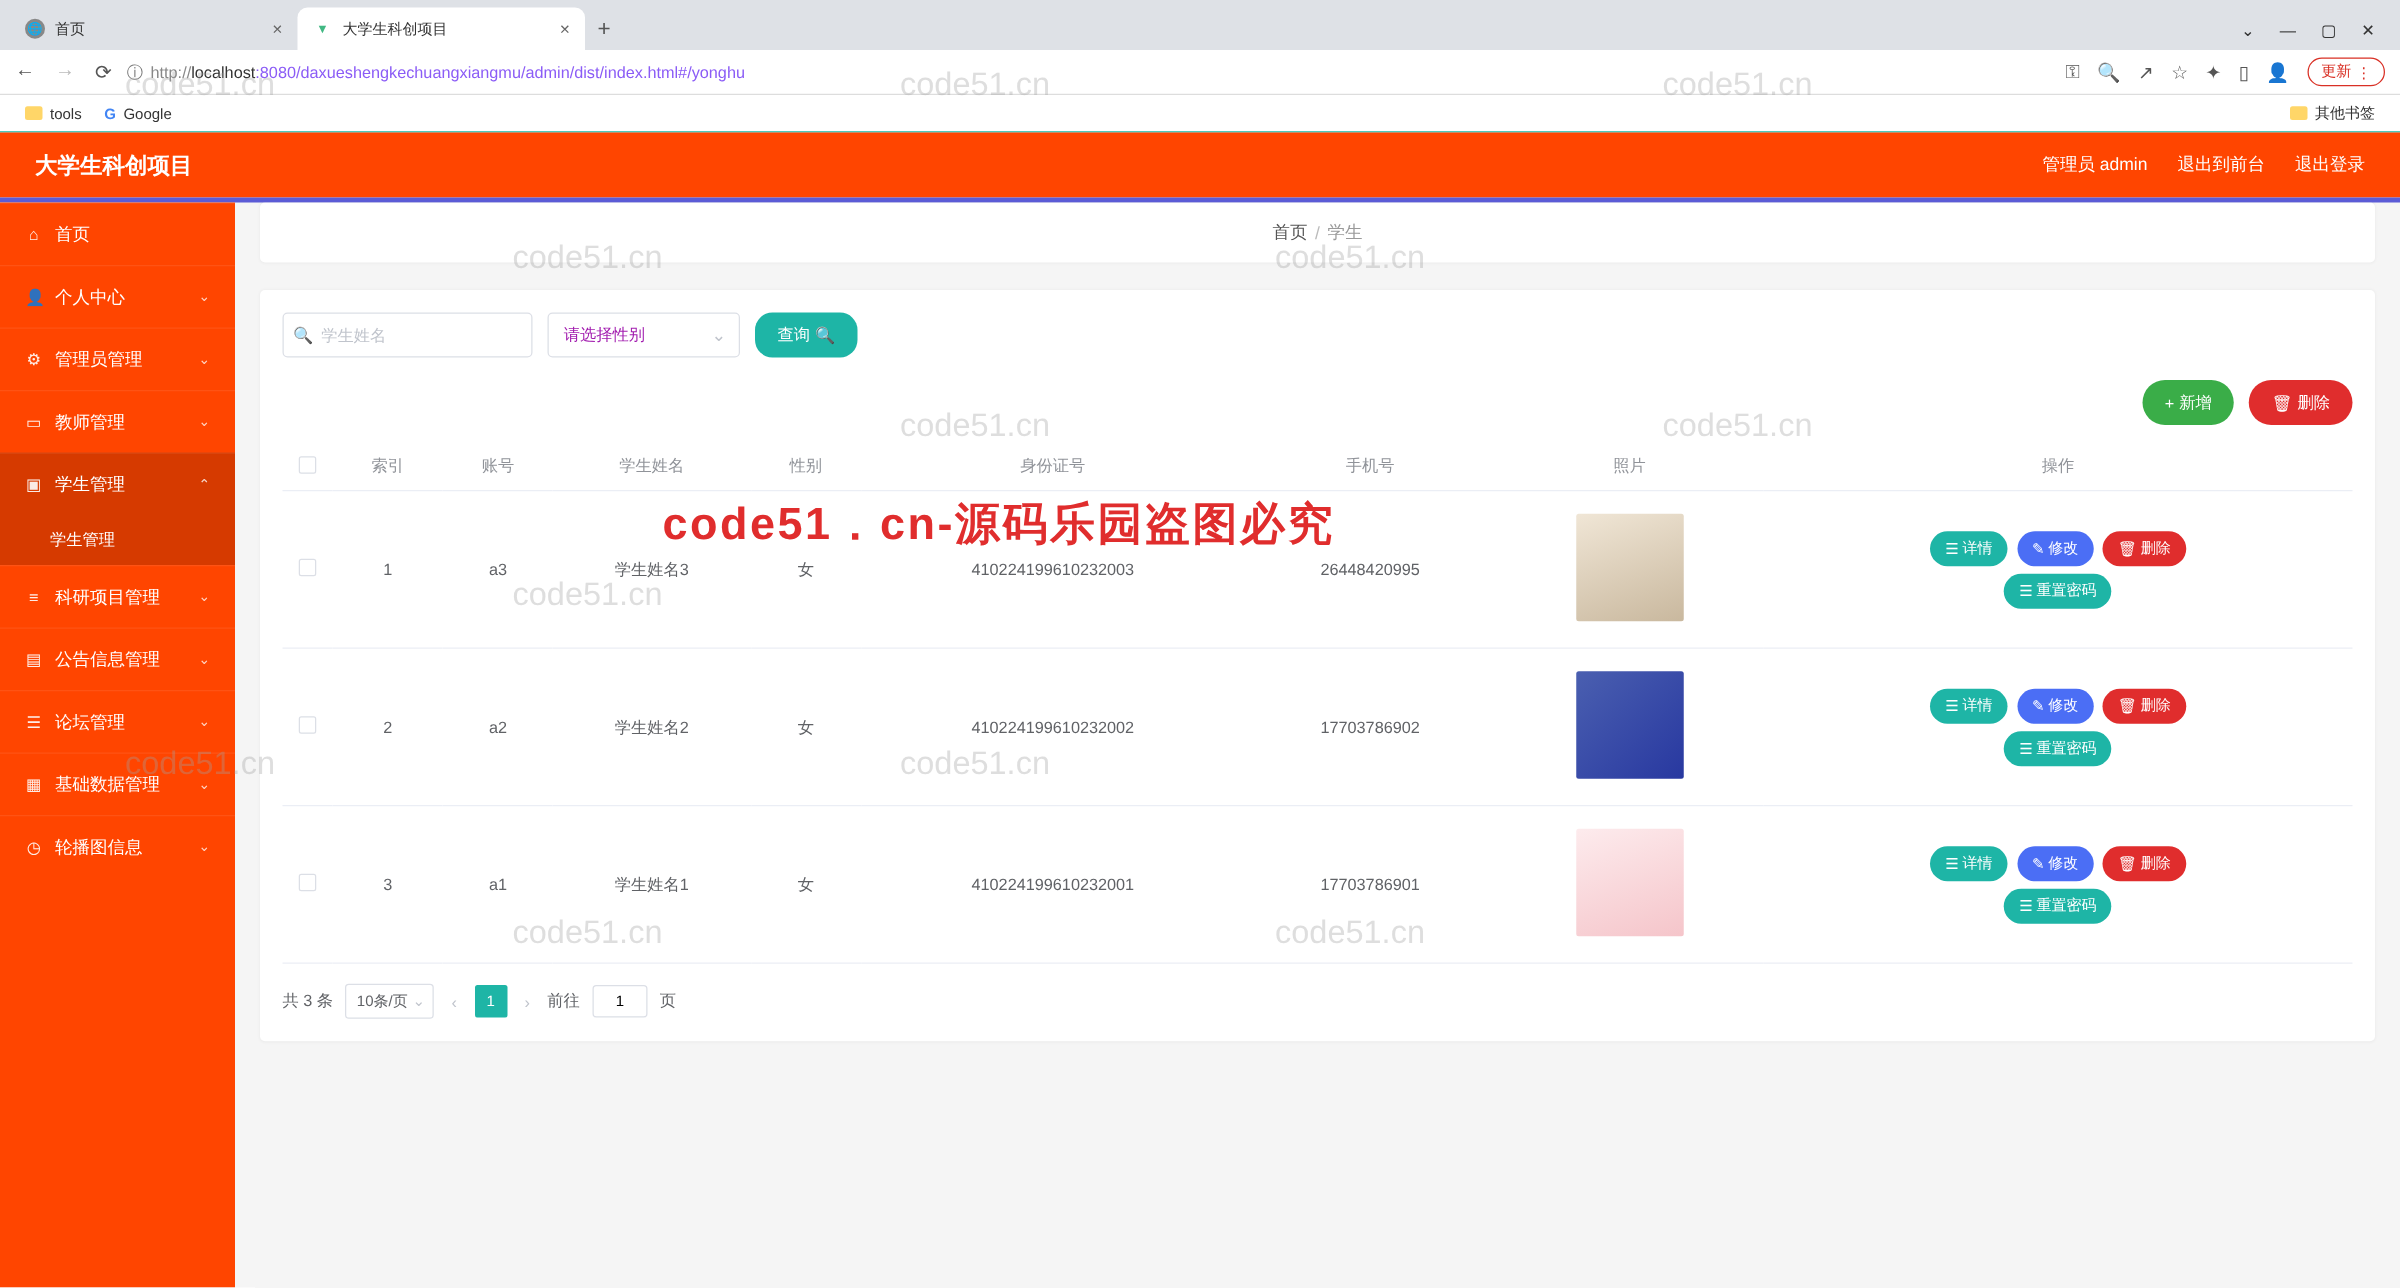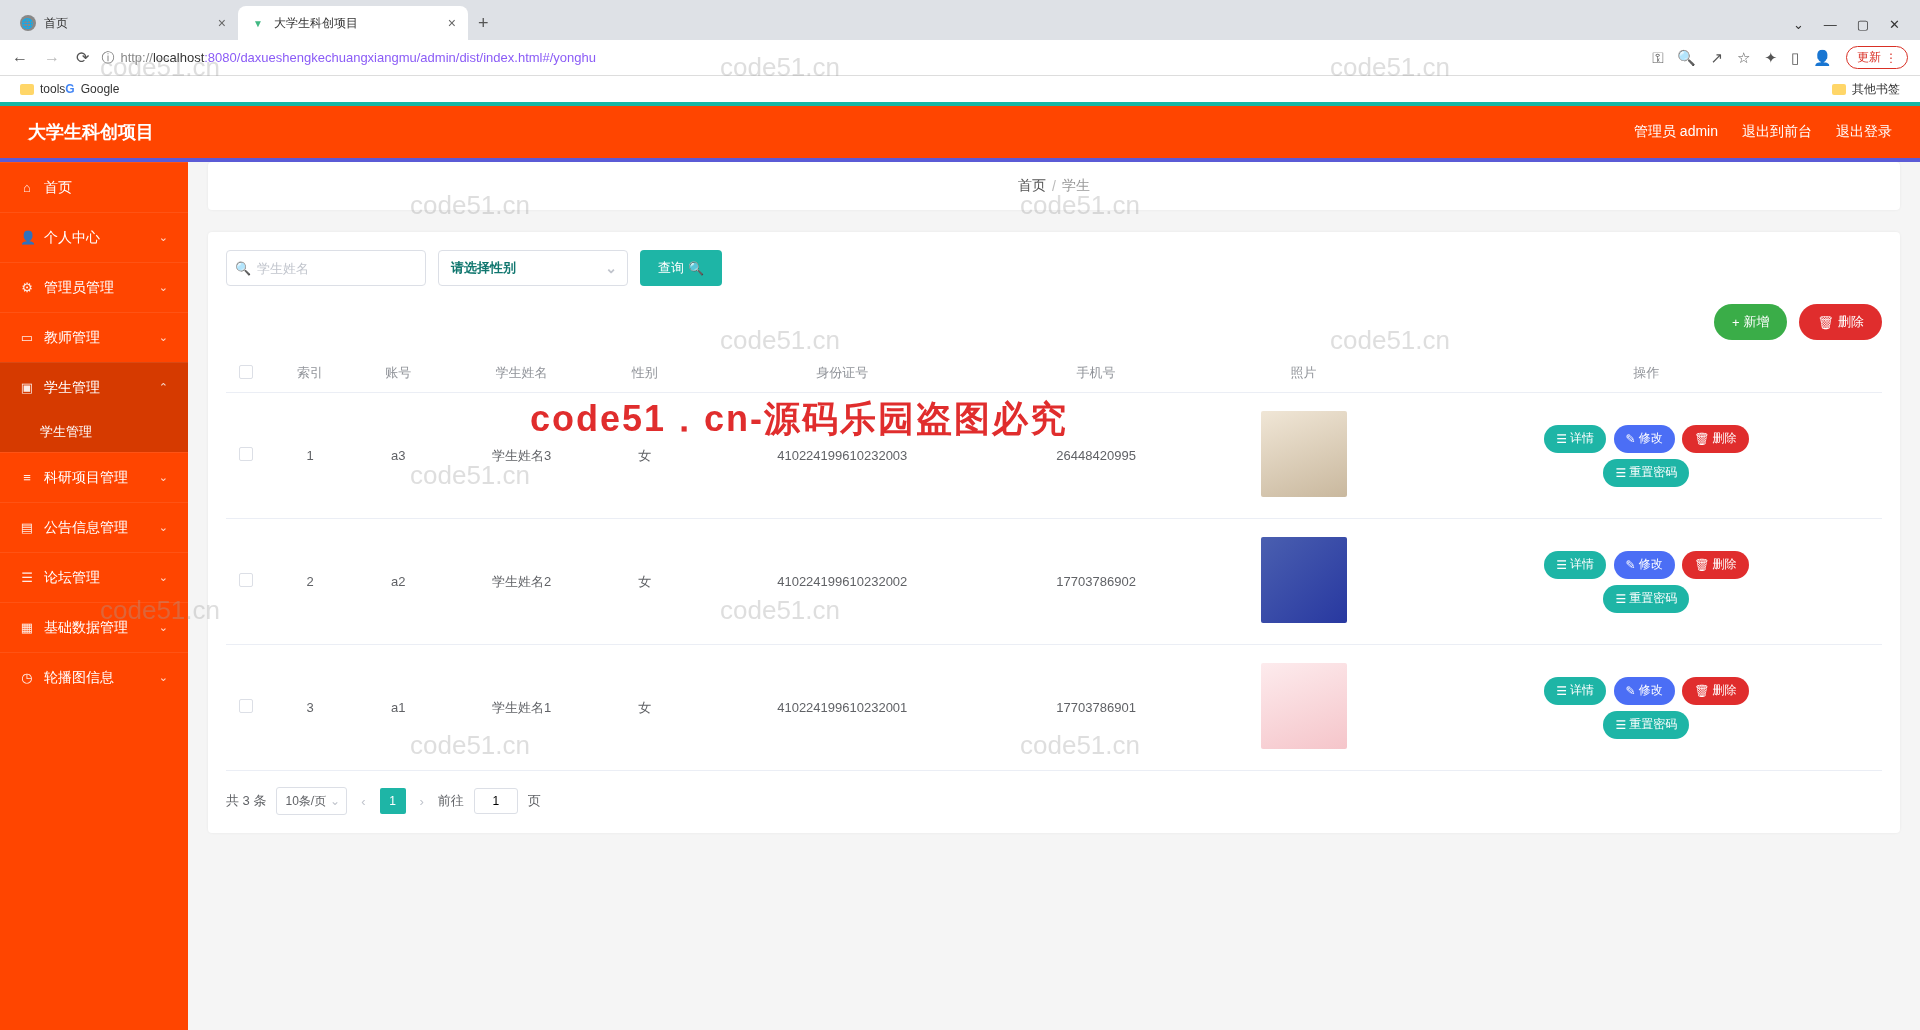--- a/index.html
+++ b/index.html
@@ -17,21 +17,21 @@
 .window-ctrls span { cursor: pointer; font-size: 13px; }
 
 .addr-bar { background: #fff; height: 36px; display: flex; align-items: center; padding: 0 12px; gap: 12px; border-bottom: 1px solid #ddd; }
 .nav-icons { display: flex; gap: 16px; color: #555; font-size: 16px; }
 .url-box { flex: 1; display: flex; align-items: center; gap: 6px; font-size: 13px; color: #333; }
 .url-box .proto-icon { color: #777; }
 .addr-right { display: flex; gap: 14px; color: #555; align-items: center; font-size: 15px; }
 .update-btn { color: #d93025; border: 1px solid #d93025; border-radius: 14px; padding: 2px 10px; font-size: 12px; display: flex; align-items: center; gap: 4px; }
 .update-btn::after { content: "⋮"; }
 
-.bookmarks { background: #fff; height: 30px; display: flex; align-items: center; padding: 0 20px; font-size: 12px; color: #333; border-bottom: 4px solid #14b8a6; }
+.bookmarks { background: #fff; height: 30px; display: flex; align-items: center; padding: 0 20px; gap: 18px; font-size: 12px; color: #333; border-bottom: 1px solid #14b8a6; }
 .bookmarks .bm { display: flex; align-items: center; gap: 6px; cursor: pointer; }
 .bookmarks .bm-right { margin-left: auto; align-items: center; }
 .folder-icon { width: 14px; height: 11px; background: #ffd668; border-radius: 2px; display: inline-block; }
 
 
 .app-header { background: #ff4500; color: #fff; height: 52px; display: flex; align-items: center; padding: 0 28px; font-weight: bold; }
 .app-header .title { font-size: 18px; }
 .app-header .right { margin-left: auto; display: flex; gap: 24px; font-size: 14px; font-weight: normal; }
 .app-header .right span { cursor: pointer; }
 .accent-bar { height: 4px; background: #5b5bd6; }
@@ -49,24 +49,24 @@
 .breadcrumb { background: #fff; height: 48px; display: flex; align-items: center; justify-content: center; border-radius: 4px; font-size: 14px; color: #555; margin-bottom: 22px; box-shadow: 0 0 3px rgba(0,0,0,0.06); }
 .breadcrumb .cur { color: #999; }
 .breadcrumb .sep { margin: 0 6px; color: #bbb; }
 
 .card { background: #fff; border-radius: 4px; padding: 18px; box-shadow: 0 0 3px rgba(0,0,0,0.06); }
 .filters { display: flex; gap: 12px; align-items: center; margin-bottom: 18px; }
 .input-wrap { position: relative; }
 .input { height: 36px; border: 1px solid #dcdfe6; border-radius: 4px; padding: 0 12px 0 30px; font-size: 13px; width: 200px; color: #606266; }
 .input::placeholder { color: #c0c4cc; }
 .input-icon { position: absolute; left: 9px; top: 50%; transform: translateY(-50%); color: #c0c4cc; font-size: 13px; }
-.select { height: 36px; border: 1px solid #dcdfe6; border-radius: 4px; padding: 0 28px 0 12px; font-size: 13px; width: 190px; color: #0f766e; position: relative; display: flex; align-items: center; font-weight: bold; }
+.select { height: 36px; border: 1px solid #dcdfe6; border-radius: 4px; padding: 0 28px 0 12px; font-size: 13px; width: 154px; color: #a21caf; position: relative; display: flex; align-items: center; }
 .select::after { content: "⌄"; position: absolute; right: 10px; color: #c0c4cc; font-size: 14px; }
 .btn { height: 36px; padding: 0 18px; border: none; border-radius: 4px; font-size: 13px; cursor: pointer; display: inline-flex; align-items: center; gap: 4px; color: #fff; }
-.btn-teal { background: #1eb5a6; }
+.btn-teal { background: #1eb5a6; border-radius: 14px; }
 .btn-green { background: #3aad48; border-radius: 18px; }
 .btn-red { background: #e02d2d; border-radius: 18px; }
 
 .action-row { display: flex; justify-content: flex-end; gap: 12px; margin-bottom: 14px; }
 
 table { width: 100%; border-collapse: collapse; font-size: 13px; color: #606266; }
 th { border-bottom: 1px solid #ebeef5; padding: 10px 8px; font-weight: 500; color: #909399; text-align: center; }
 td { border-bottom: 1px solid #ebeef5; padding: 18px 8px; text-align: center; vertical-align: middle; }
 td.left, th.left { text-align: center; }
 .chk { width: 14px; height: 14px; border: 1px solid #dcdfe6; border-radius: 2px; display: inline-block; }

